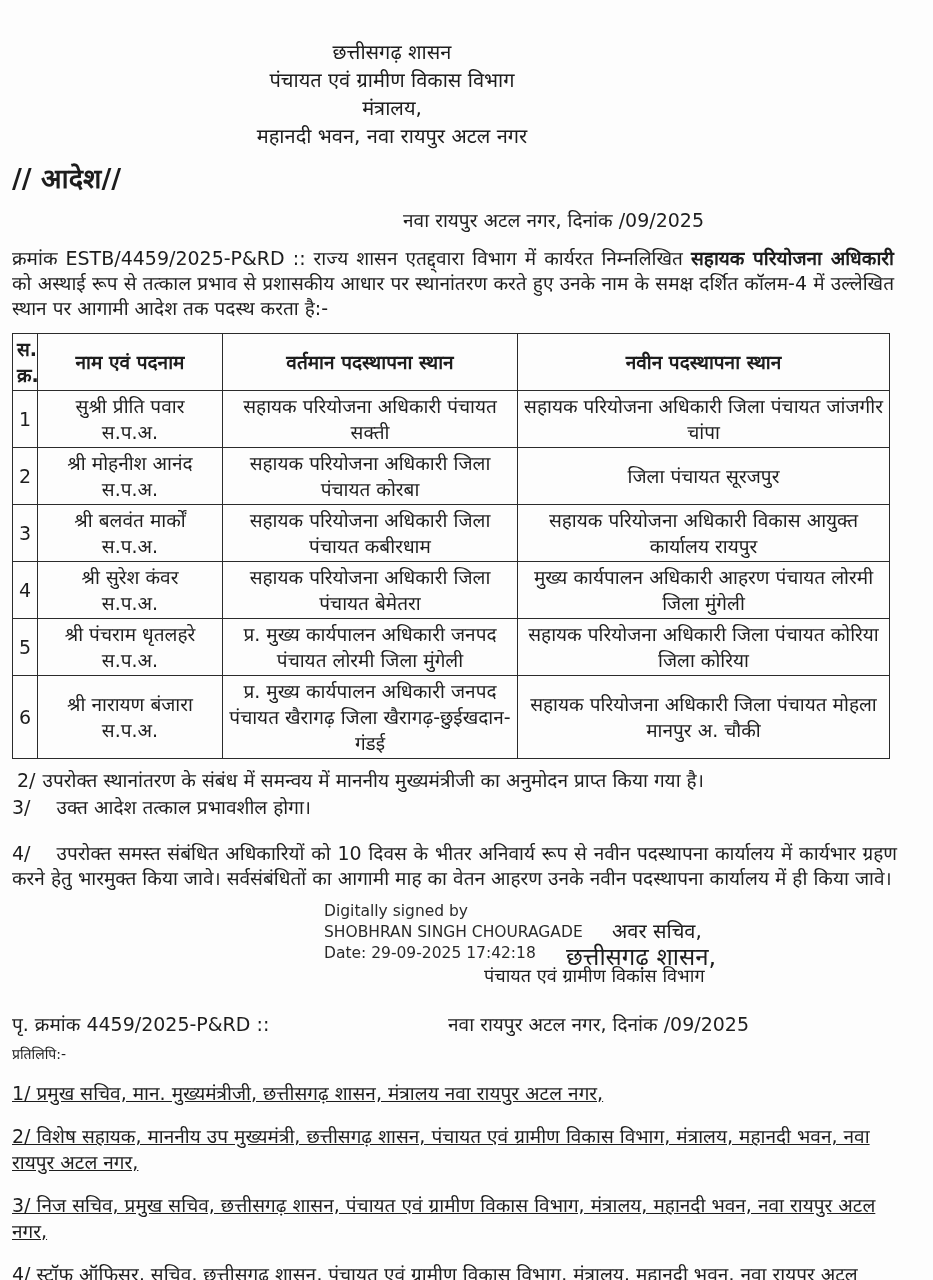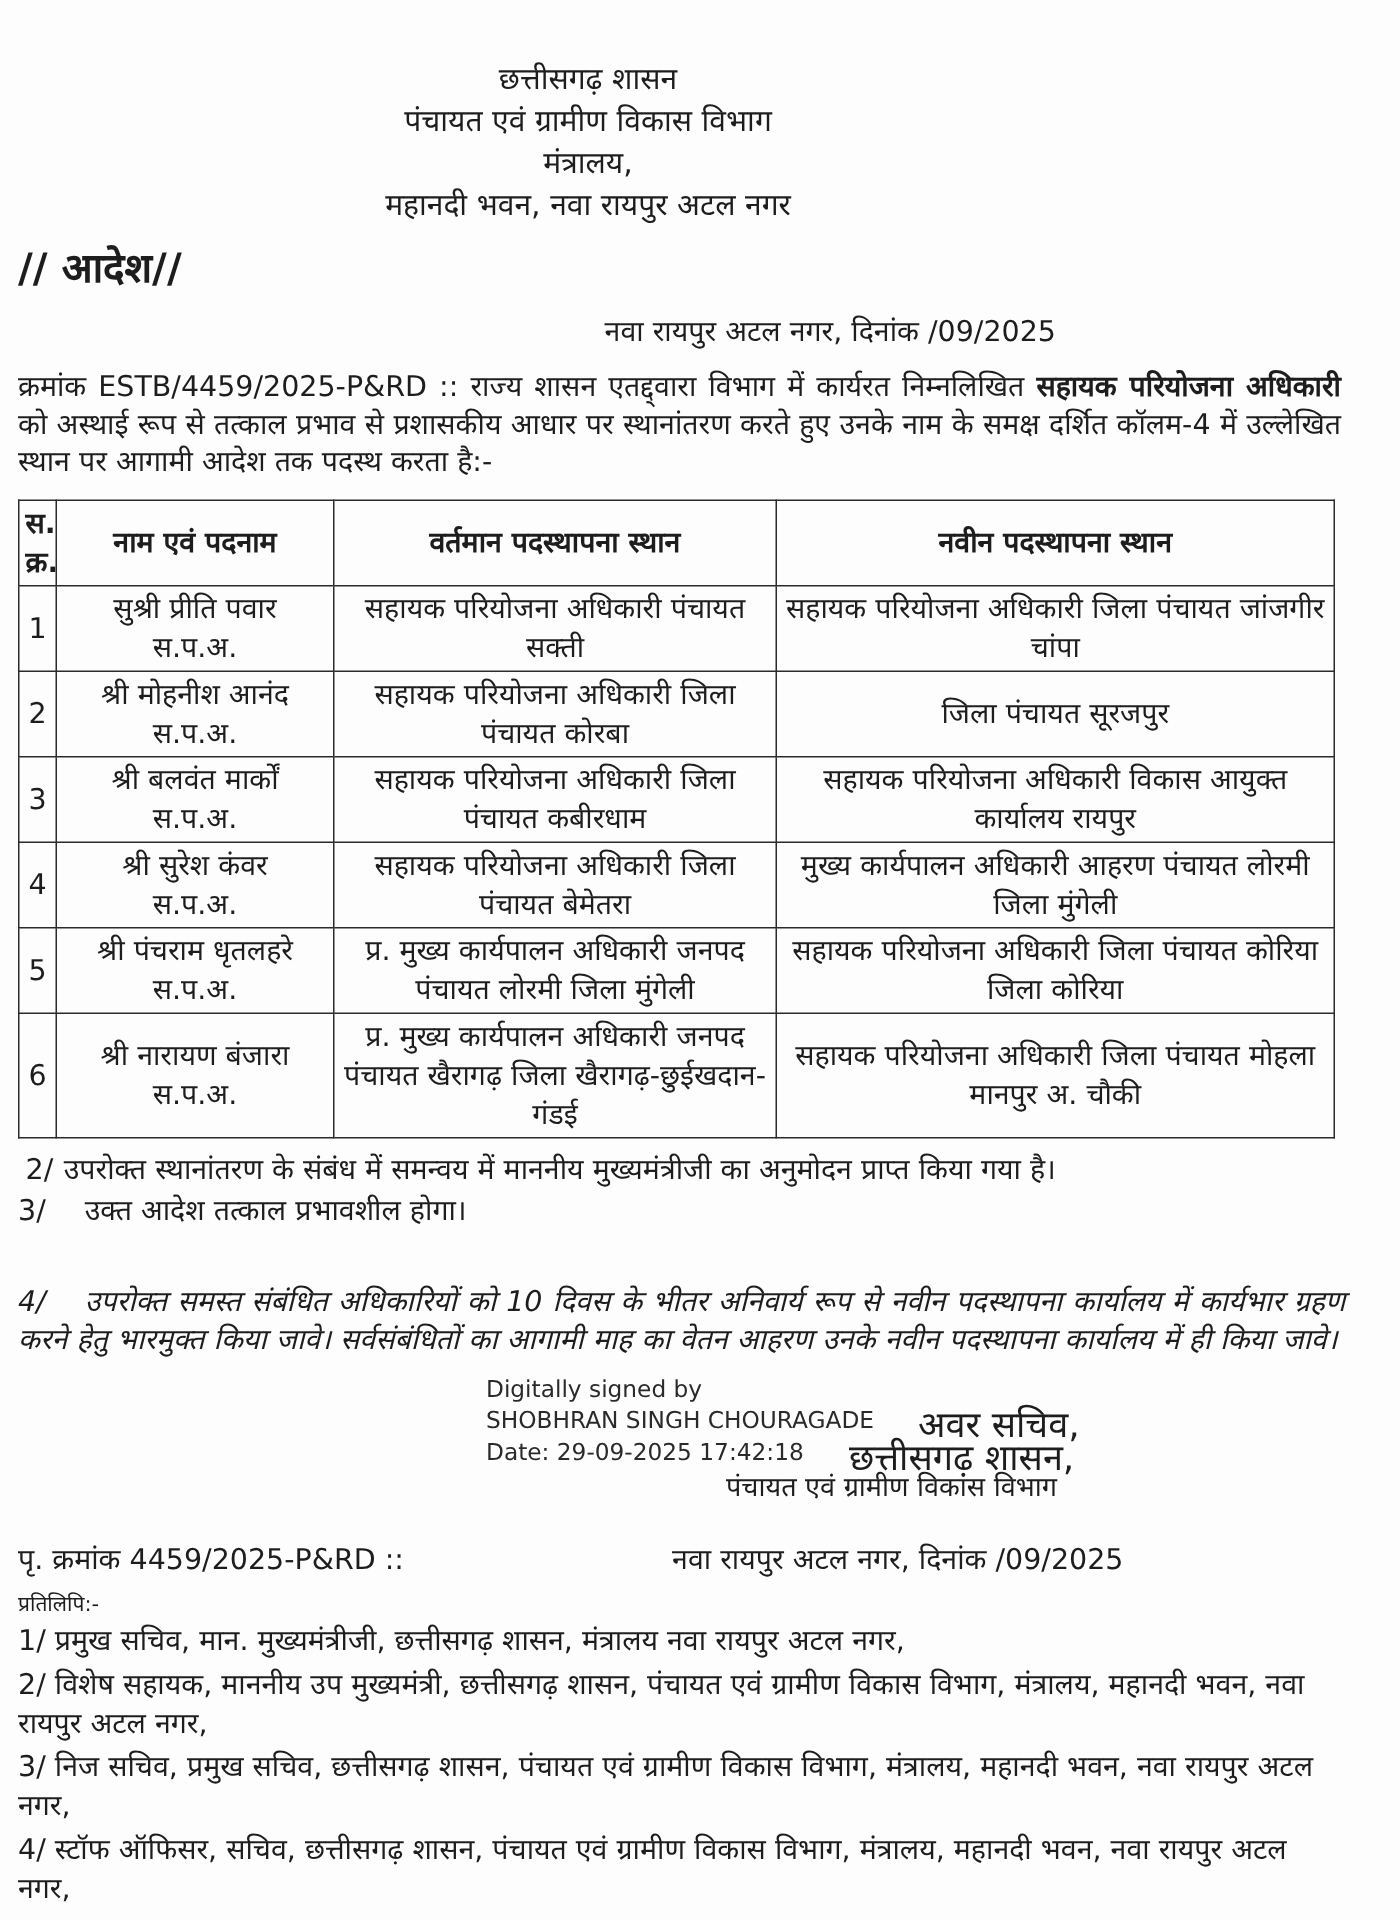--- a/index.html
+++ b/index.html
@@ -41,34 +41,34 @@
   td.center{text-align:center;}
   tr.tall td{height:74px;}
 
   
   .clause{width:885px;font-size:19px;line-height:25px;text-align:justify;}
   .clause .num{display:inline-block;}
   .clause-2{margin-top:9px;}
   .clause-2 .num{margin-left:5px;margin-right:7px;}
   .clause-3{margin-top:2px;}
   .clause-3 .num{margin-right:26px;}
-  .clause-4{margin-top:36px;font-style:italic;}
+  .clause-4{margin-top:21px;}
   .clause-4 .num{margin-right:26px;}
 
   
   .sig-block{position:relative;margin-left:312px;margin-top:10px;height:92px;width:480px;}
   .sig-en{position:absolute;left:0;top:0;font-size:15.5px;line-height:21px;color:#2a2a2a;}
-  .sig-hi-1{position:absolute;left:288px;top:16px;font-size:24px;text-align:center;}
+  .sig-hi-1{position:absolute;left:288px;top:16px;font-size:20px;text-align:center;}
   .sig-hi-2{position:absolute;left:242px;top:38px;font-size:24px;}
   .sig-hi-3{position:absolute;left:160px;top:62px;font-size:18px;}
 
   
   .endorse-ref{display:flex;width:737px;justify-content:space-between;margin-top:18px;font-size:19px;}
   .copy-label{margin-top:7px;font-size:14px;}
-  .copy-line{width:882px;font-size:19px;line-height:26px;margin-top:3px;text-align:left;}
+  .copy-line{width:882px;font-size:19px;line-height:26px;margin-top:17px;text-align:left;text-decoration:underline;}
 </style>
 </head>
 <body>
 
 <div class="doc">
   <div class="inner">
 
     <div class="letterhead">
       <div>छत्तीसगढ़ शासन</div>
       <div>पंचायत एवं ग्रामीण विकास विभाग</div>

